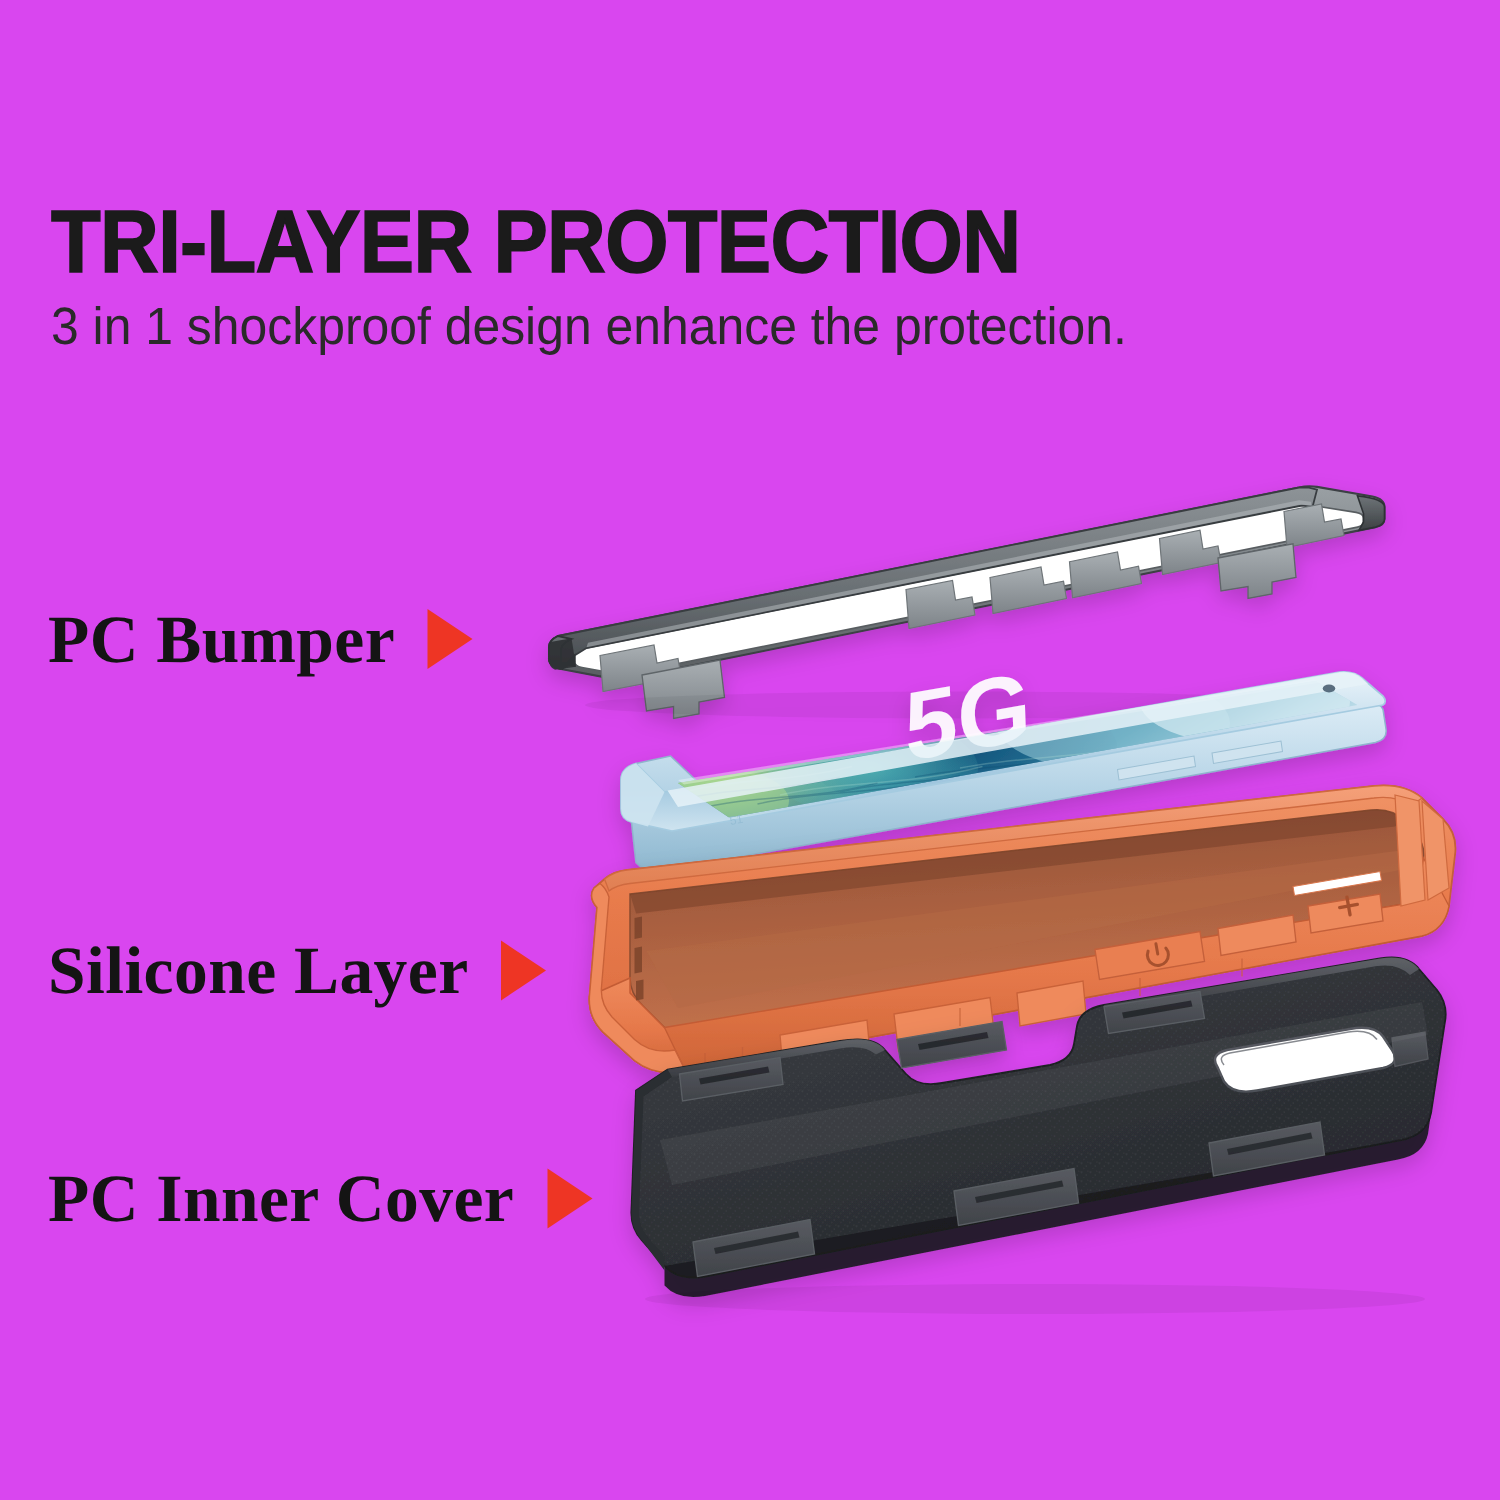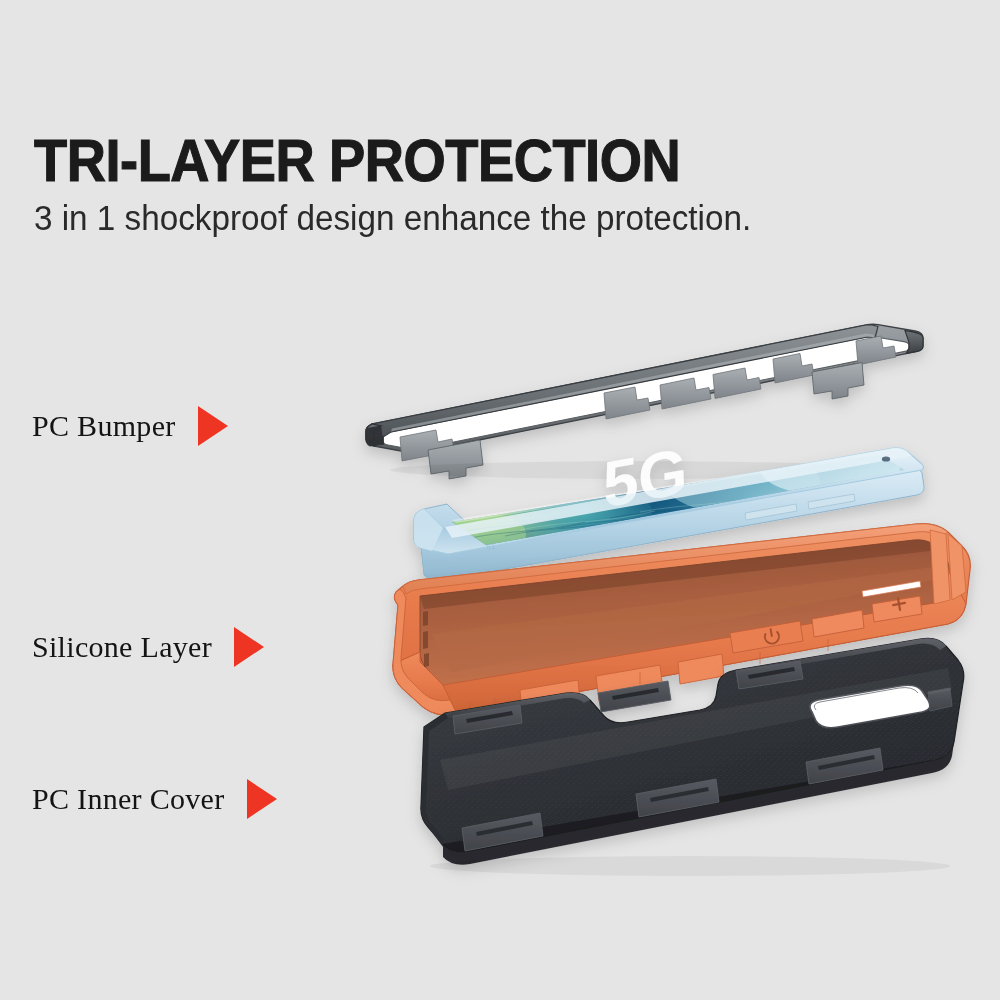--- a/index.html
+++ b/index.html
@@ -5,21 +5,21 @@
 <style>
   html, body {
     margin: 0;
     padding: 0;
     background: #ffffff;
   }
   #page {
     position: relative;
     width: 1000px;
     height: 1000px;
-    background: #e5e5e5;
+    background: #d946ef;
     overflow: hidden;
     font-family: "Liberation Sans", sans-serif;
     text-align: center;
   }
 
   
   #header-block {
     position: absolute;
     left: 0;
     top: 130px;
@@ -57,22 +57,22 @@
 
   
   .callout {
     position: absolute;
     display: flex;
     align-items: center;
     white-space: nowrap;
   }
   .callout-text {
     font-family: "Liberation Serif", serif;
-    font-weight: normal;
-    font-size: 30px;
+    font-weight: bold;
+    font-size: 45px;
     line-height: 44px;
     color: #141414;
     letter-spacing: 0.3px;
   }
   .callout-arrow {
     display: inline-block;
     margin-left: 22px;
     width: 0;
     height: 0;
     border-top: 20px solid transparent;

